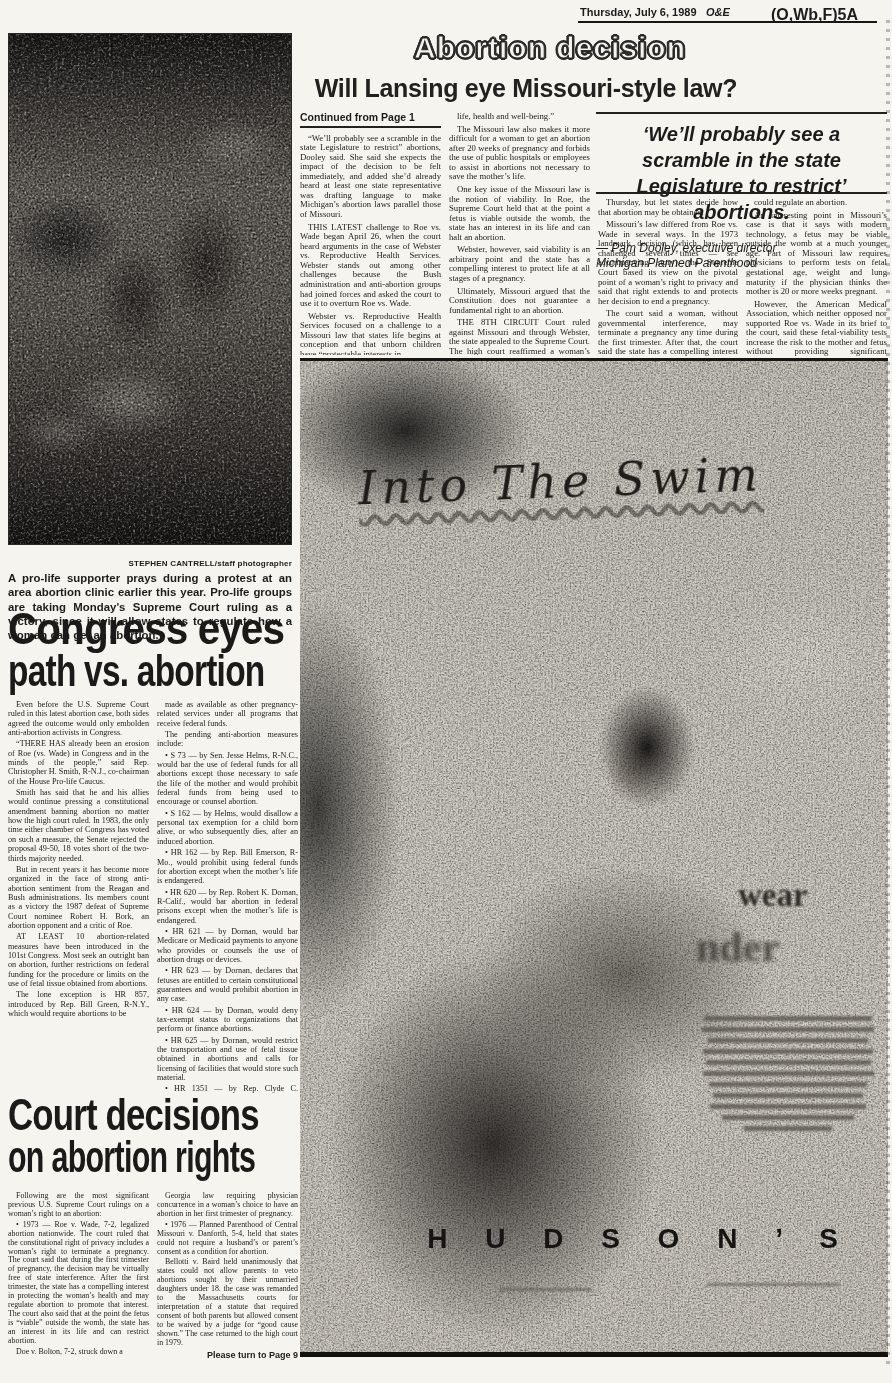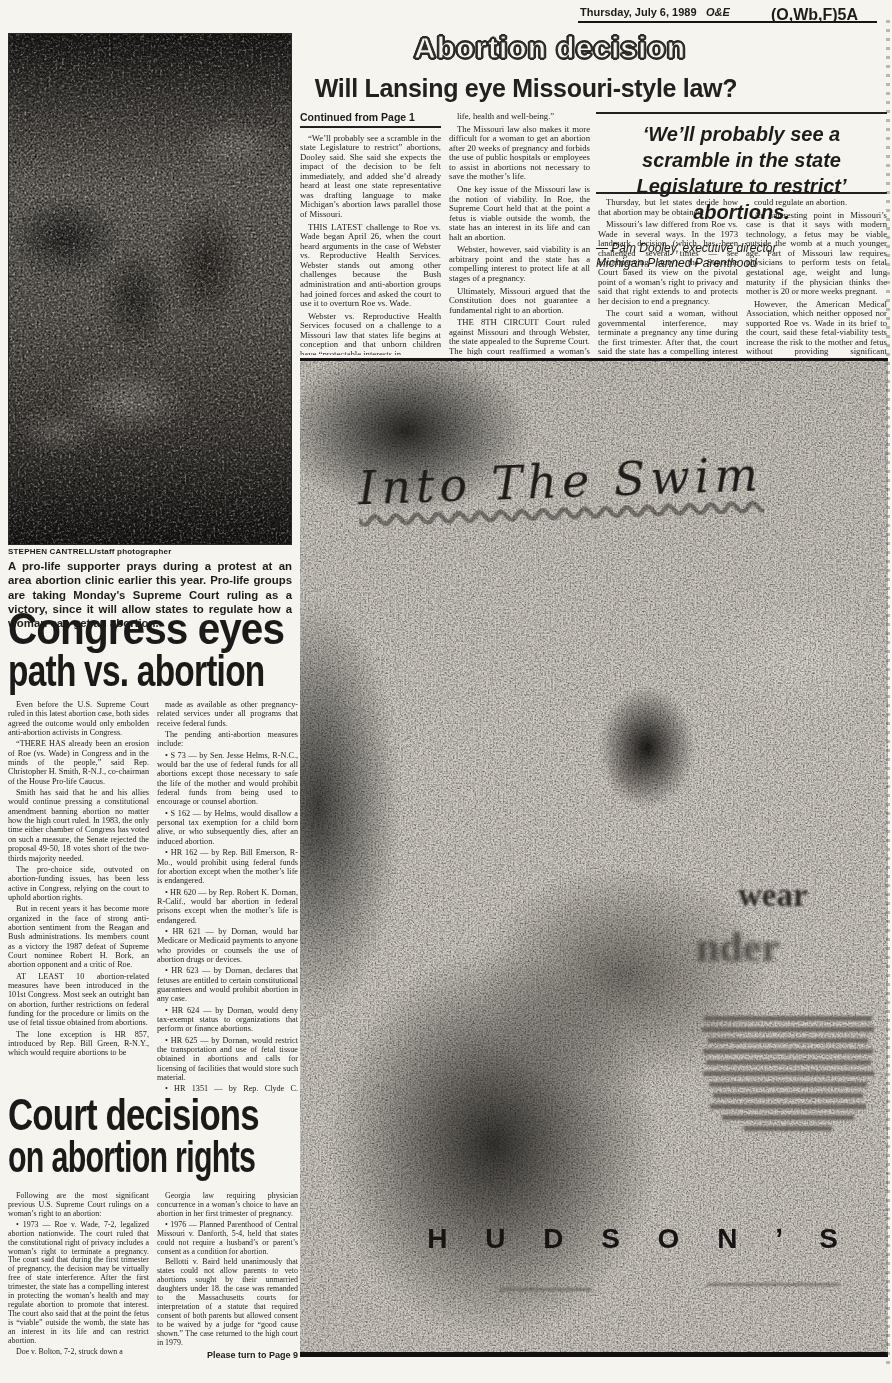--- a/index.html
+++ b/index.html
@@ -24,21 +24,21 @@
       radial-gradient(ellipse 60px 95px at 70% 45%, rgba(40,35,30,.75), transparent 70%),
       radial-gradient(ellipse 55px 75px at 45% 52%, rgba(35,32,28,.7), transparent 70%),
       radial-gradient(ellipse 90px 50px at 42% 72%, rgba(232,227,217,.55), transparent 70%),
       radial-gradient(ellipse 70px 40px at 80% 22%, rgba(222,217,207,.45), transparent 70%),
       radial-gradient(ellipse 60px 34px at 18% 78%, rgba(225,220,210,.4), transparent 70%),
       linear-gradient(180deg, rgba(18,18,16,.88) 0%, rgba(70,65,60,.6) 16%,
         rgba(150,145,135,.35) 30%, rgba(120,115,105,.45) 55%,
         rgba(60,55,50,.7) 80%, rgba(22,20,18,.92) 100%),
       #8d887f}
   .grain{position:absolute;inset:0;width:100%;height:100%;pointer-events:none}
-  .credit{margin-top:2px;font-family:"Liberation Sans",sans-serif;
+  .credit{margin-top:14px;text-align:right;font-family:"Liberation Sans",sans-serif;
           font-size:8px;font-weight:bold;letter-spacing:.2px}
   .caption{margin-top:3px;font-family:"Liberation Sans",sans-serif;font-size:11.4px;
            font-weight:bold;line-height:1.26;text-align:justify}
 
   
   .kicker{position:absolute;left:330px;top:31px;width:440px;text-align:center;
           font-family:"Liberation Sans",sans-serif;font-weight:bold;font-size:30px;
           letter-spacing:1px;color:#f6f4ef;white-space:nowrap;
           text-shadow:2px 0 #2a2a28,-2px 0 #2a2a28,0 2px #2a2a28,0 -2px #2a2a28,
             1.4px 1.4px #2a2a28,-1.4px -1.4px #2a2a28,1.4px -1.4px #2a2a28,-1.4px 1.4px #2a2a28;
@@ -225,21 +225,20 @@
   </div>
 
   <div class="bighead congress-head">
     <span class="hl l1">Congress eyes</span><br>
     <span class="hl l2">path vs. abortion</span>
   </div>
   <div class="body2 g1">
       <p>Even before the U.S. Supreme Court ruled in this latest abortion case, both sides agreed the outcome would only embolden anti-abortion activists in Congress.</p>
       <p>“THERE HAS already been an erosion of Roe (vs. Wade) in Congress and in the minds of the people,” said Rep. Christopher H. Smith, R-N.J., co-chairman of the House Pro-life Caucus.</p>
       <p>Smith has said that he and his allies would continue pressing a constitutional amendment banning abortion no matter how the high court ruled. In 1983, the only time either chamber of Congress has voted on such a measure, the Senate rejected the proposal 49-50, 18 votes short of the two-thirds majority needed.</p>
-      <p>The pro-choice side, outvoted on abortion-funding issues, has been less active in Congress, relying on the court to uphold abortion rights.</p>
       <p>But in recent years it has become more organized in the face of strong anti-abortion sentiment from the Reagan and Bush administrations. Its members count as a victory the 1987 defeat of Supreme Court nominee Robert H. Bork, an abortion opponent and a critic of Roe.</p>
       <p>AT LEAST 10 abortion-related measures have been introduced in the 101st Congress. Most seek an outright ban on abortion, further restrictions on federal funding for the procedure or limits on the use of fetal tissue obtained from abortions.</p>
       <p>The lone exception is HR 857, introduced by Rep. Bill Green, R-N.Y., which would require abortions to be</p>
     </div>
   <div class="body2 g2">
       <p>made as available as other pregnancy-related services under all programs that receive federal funds.</p>
       <p>The pending anti-abortion measures include:</p>
       <p>• S 73 — by Sen. Jesse Helms, R-N.C., would bar the use of federal funds for all abortions except those necessary to safe the life of the mother and would prohibit federal funds from being used to encourage or counsel abortion.</p>
       <p>• S 162 — by Helms, would disallow a personal tax exemption for a child born alive, or who subsequently dies, after an induced abortion.</p>
       <p>• HR 162 — by Rep. Bill Emerson, R-Mo., would prohibit using federal funds for abortion except when the mother’s life is endangered.</p>

